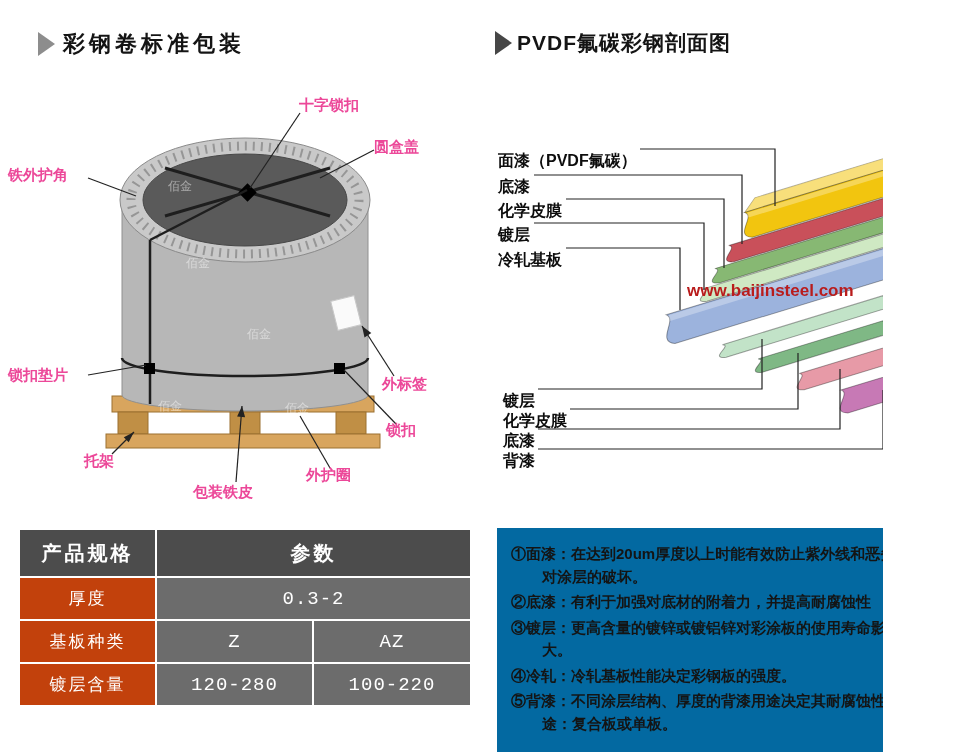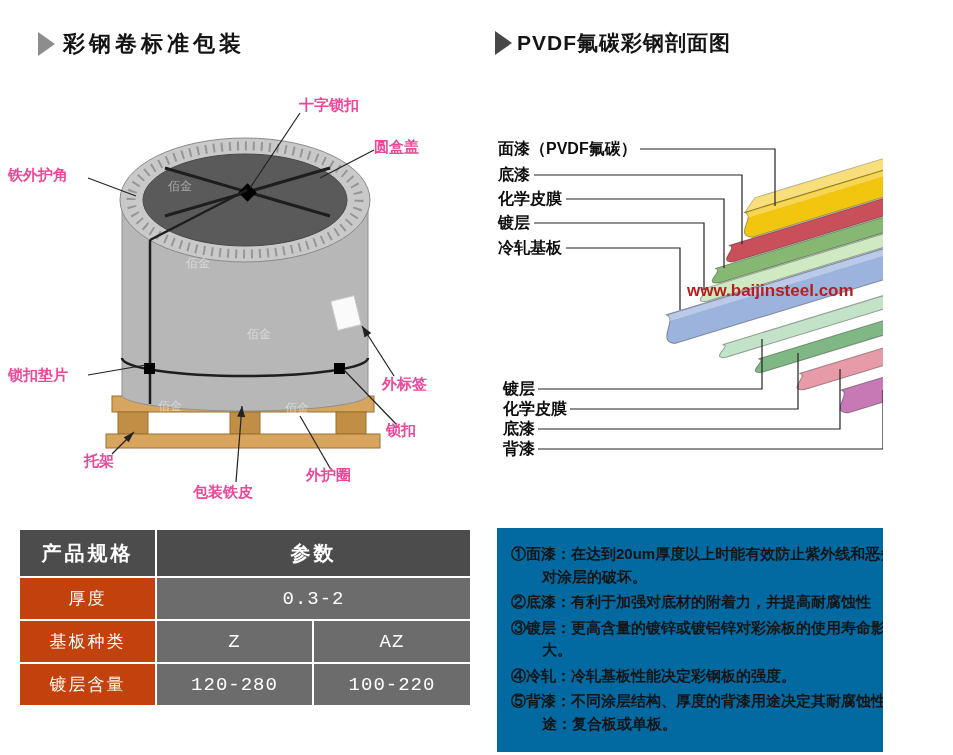--- a/index.html
+++ b/index.html
@@ -11,21 +11,21 @@
        border-left:17px solid #8d8d8d;margin-right:8px;}
   .tri-dark{border-left-color:#474747;margin-right:5px;}
   .t-left{left:38px;top:29px;font-size:22px;letter-spacing:4px;}
   .t-right{left:495px;top:29px;font-size:21px;letter-spacing:1px;}
 
   svg{position:absolute;}
   #coil-svg{left:0;top:70px;}
   #layers-svg{left:480px;top:60px;}
 
   .dlabel{position:absolute;font-size:15px;font-weight:bold;color:#ec4899;white-space:nowrap;}
-  .llabel{position:absolute;font-size:16px;font-weight:bold;color:#0d0d0d;white-space:nowrap;}
+  .llabel{position:absolute;font-size:16px;font-weight:bold;color:#0d0d0d;white-space:nowrap;margin-top:12px;}
 
   .site-mark{position:absolute;left:687px;top:281px;font-size:17px;font-weight:bold;color:#b91c1c;}
 
   
   table.spec{position:absolute;left:18px;top:528px;width:452px;border-collapse:collapse;table-layout:fixed;}
   table.spec th, table.spec td{border:2px solid #ffffff;color:#fff;text-align:center;vertical-align:middle;}
   table.spec th{background:#4c4c4c;height:44px;font-size:20px;font-weight:bold;letter-spacing:3px;}
   table.spec td{background:#6c6c6c;height:39px;}
   table.spec td.lbl{font-size:17px;letter-spacing:2px;background:#c2410c;}
   table.spec td.val{font-family:"Liberation Mono", monospace;font-size:19px;letter-spacing:1px;}

